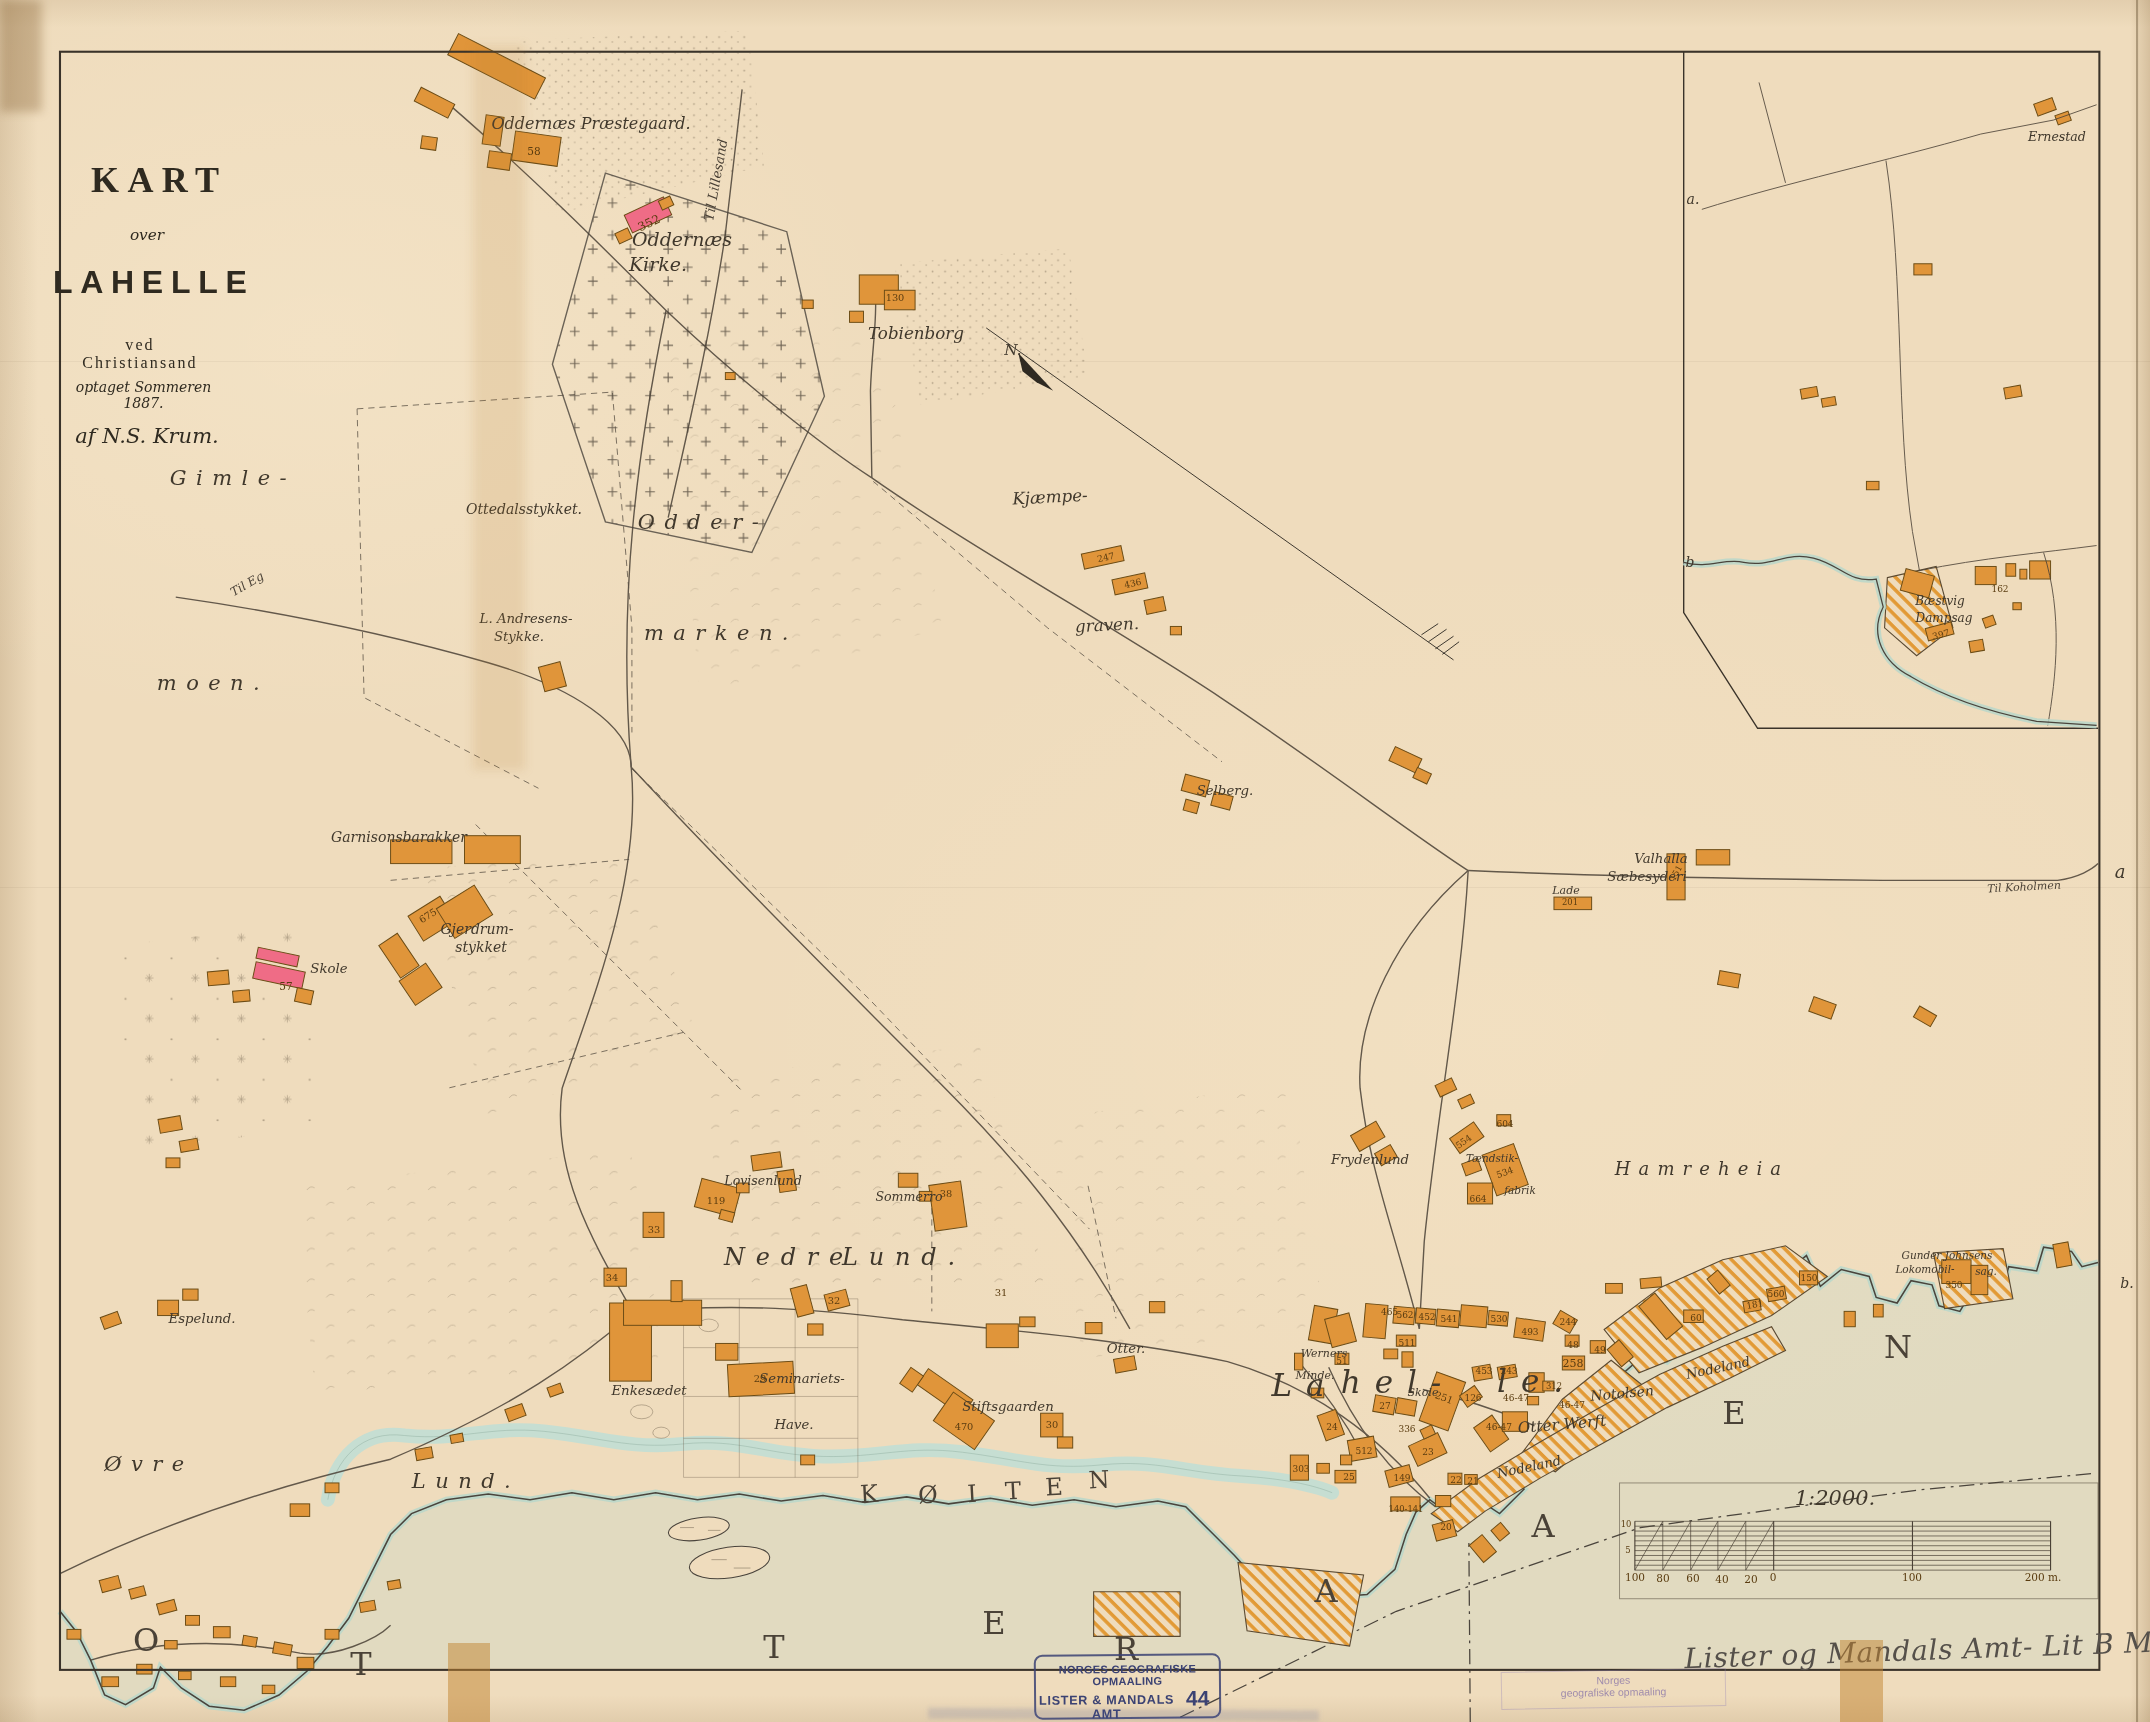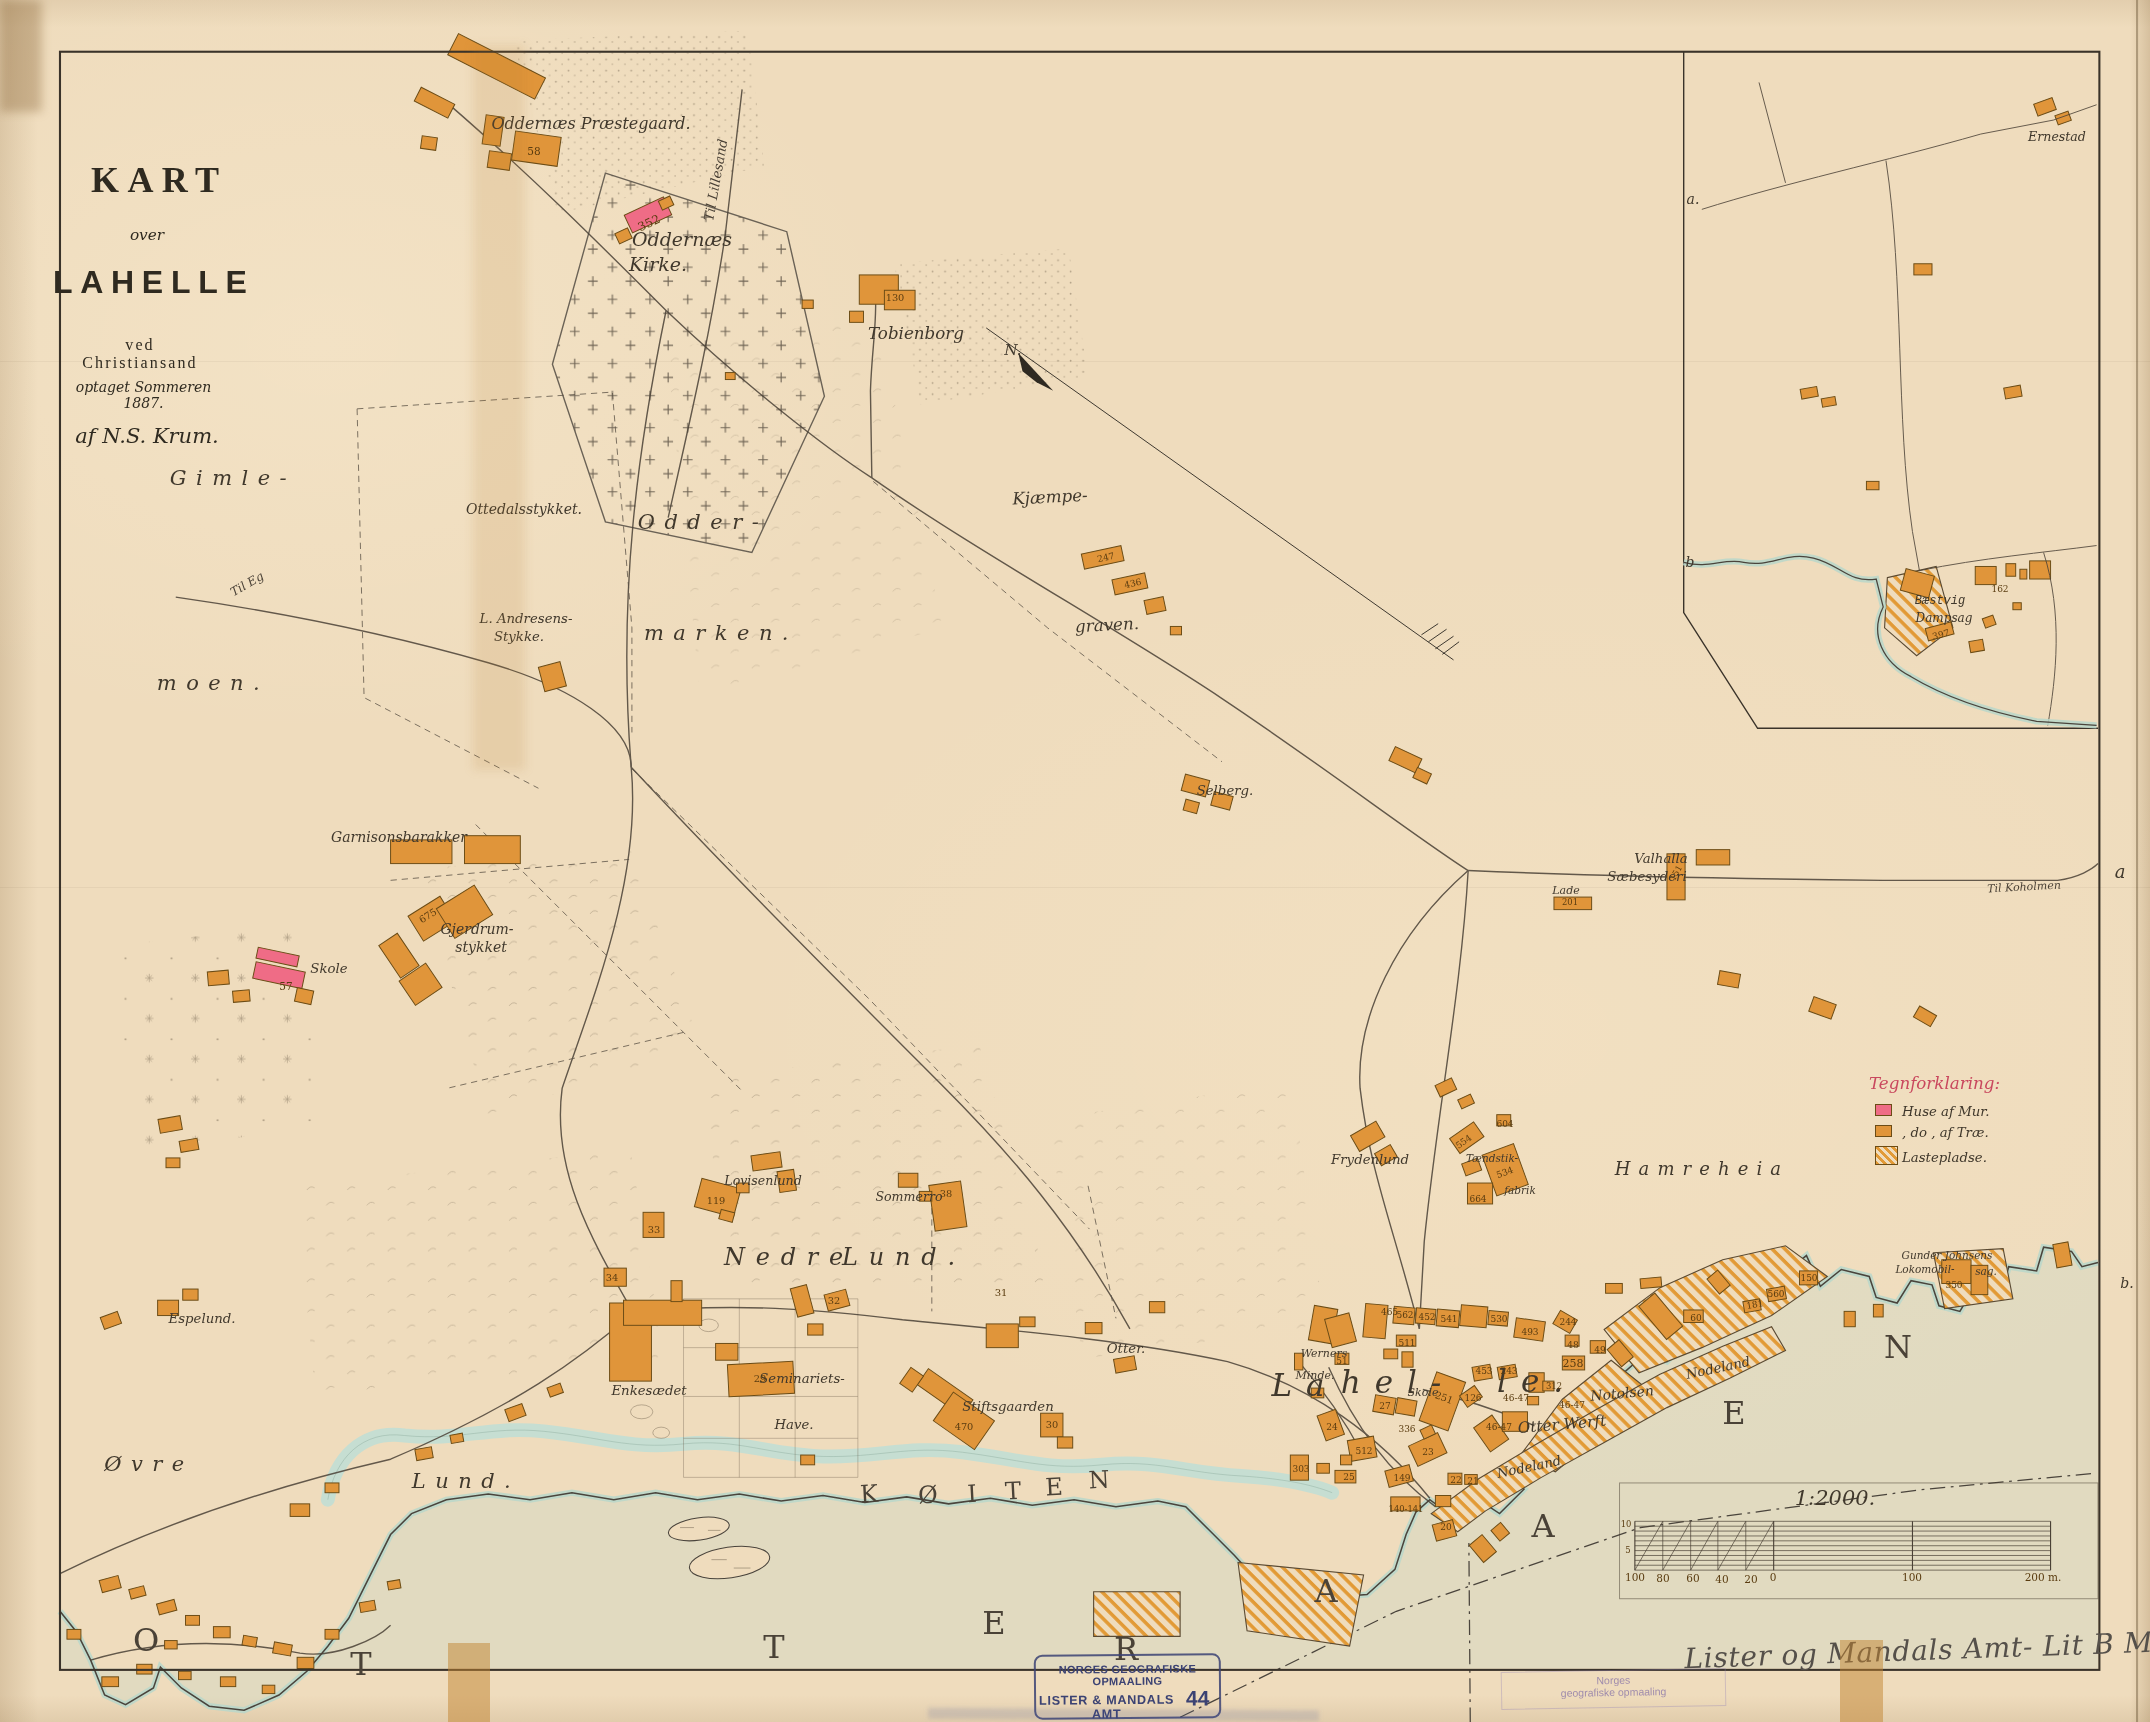--- a/index.html
+++ b/index.html
@@ -378,35 +378,20 @@
     <line x1="3064" y1="0" x2="3064" y2="2470" stroke="rgba(90,70,40,.4)" stroke-width="3"></line>
   </svg>
 
   <div class="tb" id="t1">KART</div>
   <div class="tb" id="t2">over</div>
   <div class="tb" id="t3">LAHELLE</div>
   <div class="tb" id="t4">ved Christiansand</div>
   <div class="tb" id="t5">optaget Sommeren 1887.</div>
   <div class="tb" id="t6">af N.S. Krum.</div>
 
-  <div id="legend">
-    <div class="lt">Tegnforklaring:</div>
-    <div class="lrow">
-      <span class="sw sw-stone"></span>
-      <span class="ltx">Huse af Mur.</span>
-    </div>
-    <div class="lrow">
-      <span class="sw sw-wood"></span>
-      <span class="ltx">, do , af Træ.</span>
-    </div>
-    <div class="lrow" id="lw" style="height:28px">
-      <span class="sw sw-wharf"></span>
-      <span class="ltx">Lastepladse.</span>
-    </div>
-  </div>
 
   <div id="labels">
       <div class="lbl cur" style="left: 591px; top: 124px; font-size: 16px; transform: translate(-50%, -50%) rotate(0deg);">Oddernæs Præstegaard.</div>
       <div class="lbl cur" style="left: 682px; top: 239px; font-size: 19px; transform: translate(-50%, -50%) rotate(0deg);">Oddernæs</div>
       <div class="lbl cur" style="left: 658px; top: 264px; font-size: 19px; transform: translate(-50%, -50%) rotate(0deg);">Kirke.</div>
       <div class="lbl rd" style="left: 716px; top: 180px; font-size: 13.3px; transform: translate(-50%, -50%) rotate(-80deg);">Til Lillesand</div>
       <div class="lbl cur" style="left: 916px; top: 333px; font-size: 16.7px; transform: translate(-50%, -50%) rotate(0deg);">Tobienborg</div>
       <div class="lbl cur" style="left: 1050px; top: 497px; font-size: 16.7px; transform: translate(-50%, -50%) rotate(-3deg);">Kjæmpe-</div>
       <div class="lbl cur" style="left: 1107px; top: 625px; font-size: 16.7px; transform: translate(-50%, -50%) rotate(-3deg);">graven.</div>
       <div class="lbl cur" style="left: 1013px; top: 351px; font-size: 15.3px; transform: translate(-50%, -50%) rotate(0deg);">N.</div>
@@ -429,21 +414,21 @@
       <div class="lbl sp" style="left: 1702px; top: 1169px; font-size: 18px; transform: translate(-50%, -50%) rotate(0deg);">Hamreheia</div>
       <div class="lbl cur" style="left: 1661px; top: 859px; font-size: 13.3px; transform: translate(-50%, -50%) rotate(0deg);">Valhalla</div>
       <div class="lbl cur" style="left: 1647px; top: 877px; font-size: 13.3px; transform: translate(-50%, -50%) rotate(0deg);">Sæbesyderi</div>
       <div class="lbl cur" style="left: 1566px; top: 890px; font-size: 11px; transform: translate(-50%, -50%) rotate(0deg); text-align: center;">Lade</div>
       <div class="lbl rd" style="left: 2024px; top: 887px; font-size: 11px; transform: translate(-50%, -50%) rotate(-3deg);">Til Koholmen</div>
       <div class="lbl cur" style="left: 2120px; top: 872px; font-size: 18px; transform: translate(-50%, -50%) rotate(0deg);">a</div>
       <div class="lbl cur" style="left: 2127px; top: 1283px; font-size: 14px; transform: translate(-50%, -50%) rotate(0deg);">b.</div>
       <div class="lbl cur" style="left: 1693px; top: 199px; font-size: 14px; transform: translate(-50%, -50%) rotate(0deg);">a.</div>
       <div class="lbl cur" style="left: 1690px; top: 562px; font-size: 14px; transform: translate(-50%, -50%) rotate(0deg);">b</div>
       <div class="lbl cur" style="left: 2057px; top: 137px; font-size: 12.6px; transform: translate(-50%, -50%) rotate(0deg);">Ernestad</div>
-      <div class="lbl cur" style="left: 1940px; top: 601px; font-size: 12px; transform: translate(-50%, -50%) rotate(0deg); font-family: Liberation Mono, monospace;">Bæstvig</div>
+      <div class="lbl cur" style="left: 1940px; top: 601px; font-size: 12px; transform: translate(-50%, -50%) rotate(0deg);">Bæstvig</div>
       <div class="lbl cur" style="left: 1944px; top: 618px; font-size: 12px; transform: translate(-50%, -50%) rotate(0deg);">Dampsag</div>
       <div class="lbl cur" style="left: 1324px; top: 1353px; font-size: 11px; transform: translate(-50%, -50%) rotate(0deg);">Werners</div>
       <div class="lbl cur" style="left: 1315px; top: 1375px; font-size: 11px; transform: translate(-50%, -50%) rotate(0deg);">Minde.</div>
       <div class="lbl sp" style="left: 1305px; top: 1385px; font-size: 31px; transform: translate(-50%, -50%) rotate(0deg);">La</div>
       <div class="lbl sp" style="left: 1398px; top: 1382px; font-size: 31px; transform: translate(-50%, -50%) rotate(0deg);">hel-</div>
       <div class="lbl sp" style="left: 1537px; top: 1381px; font-size: 31px; transform: translate(-50%, -50%) rotate(0deg);">le.</div>
       <div class="lbl cur" style="left: 1423px; top: 1392px; font-size: 11px; transform: translate(-50%, -50%) rotate(0deg);">Skole</div>
       <div class="lbl cur" style="left: 1562px; top: 1425px; font-size: 15.3px; transform: translate(-50%, -50%) rotate(-5deg);">Otter Werft</div>
       <div class="lbl cur" style="left: 1622px; top: 1393px; font-size: 14px; transform: translate(-50%, -50%) rotate(-5deg);">Notolsen</div>
       <div class="lbl cur" style="left: 1529px; top: 1467px; font-size: 13.3px; transform: translate(-50%, -50%) rotate(-12deg);">Nodeland</div>

